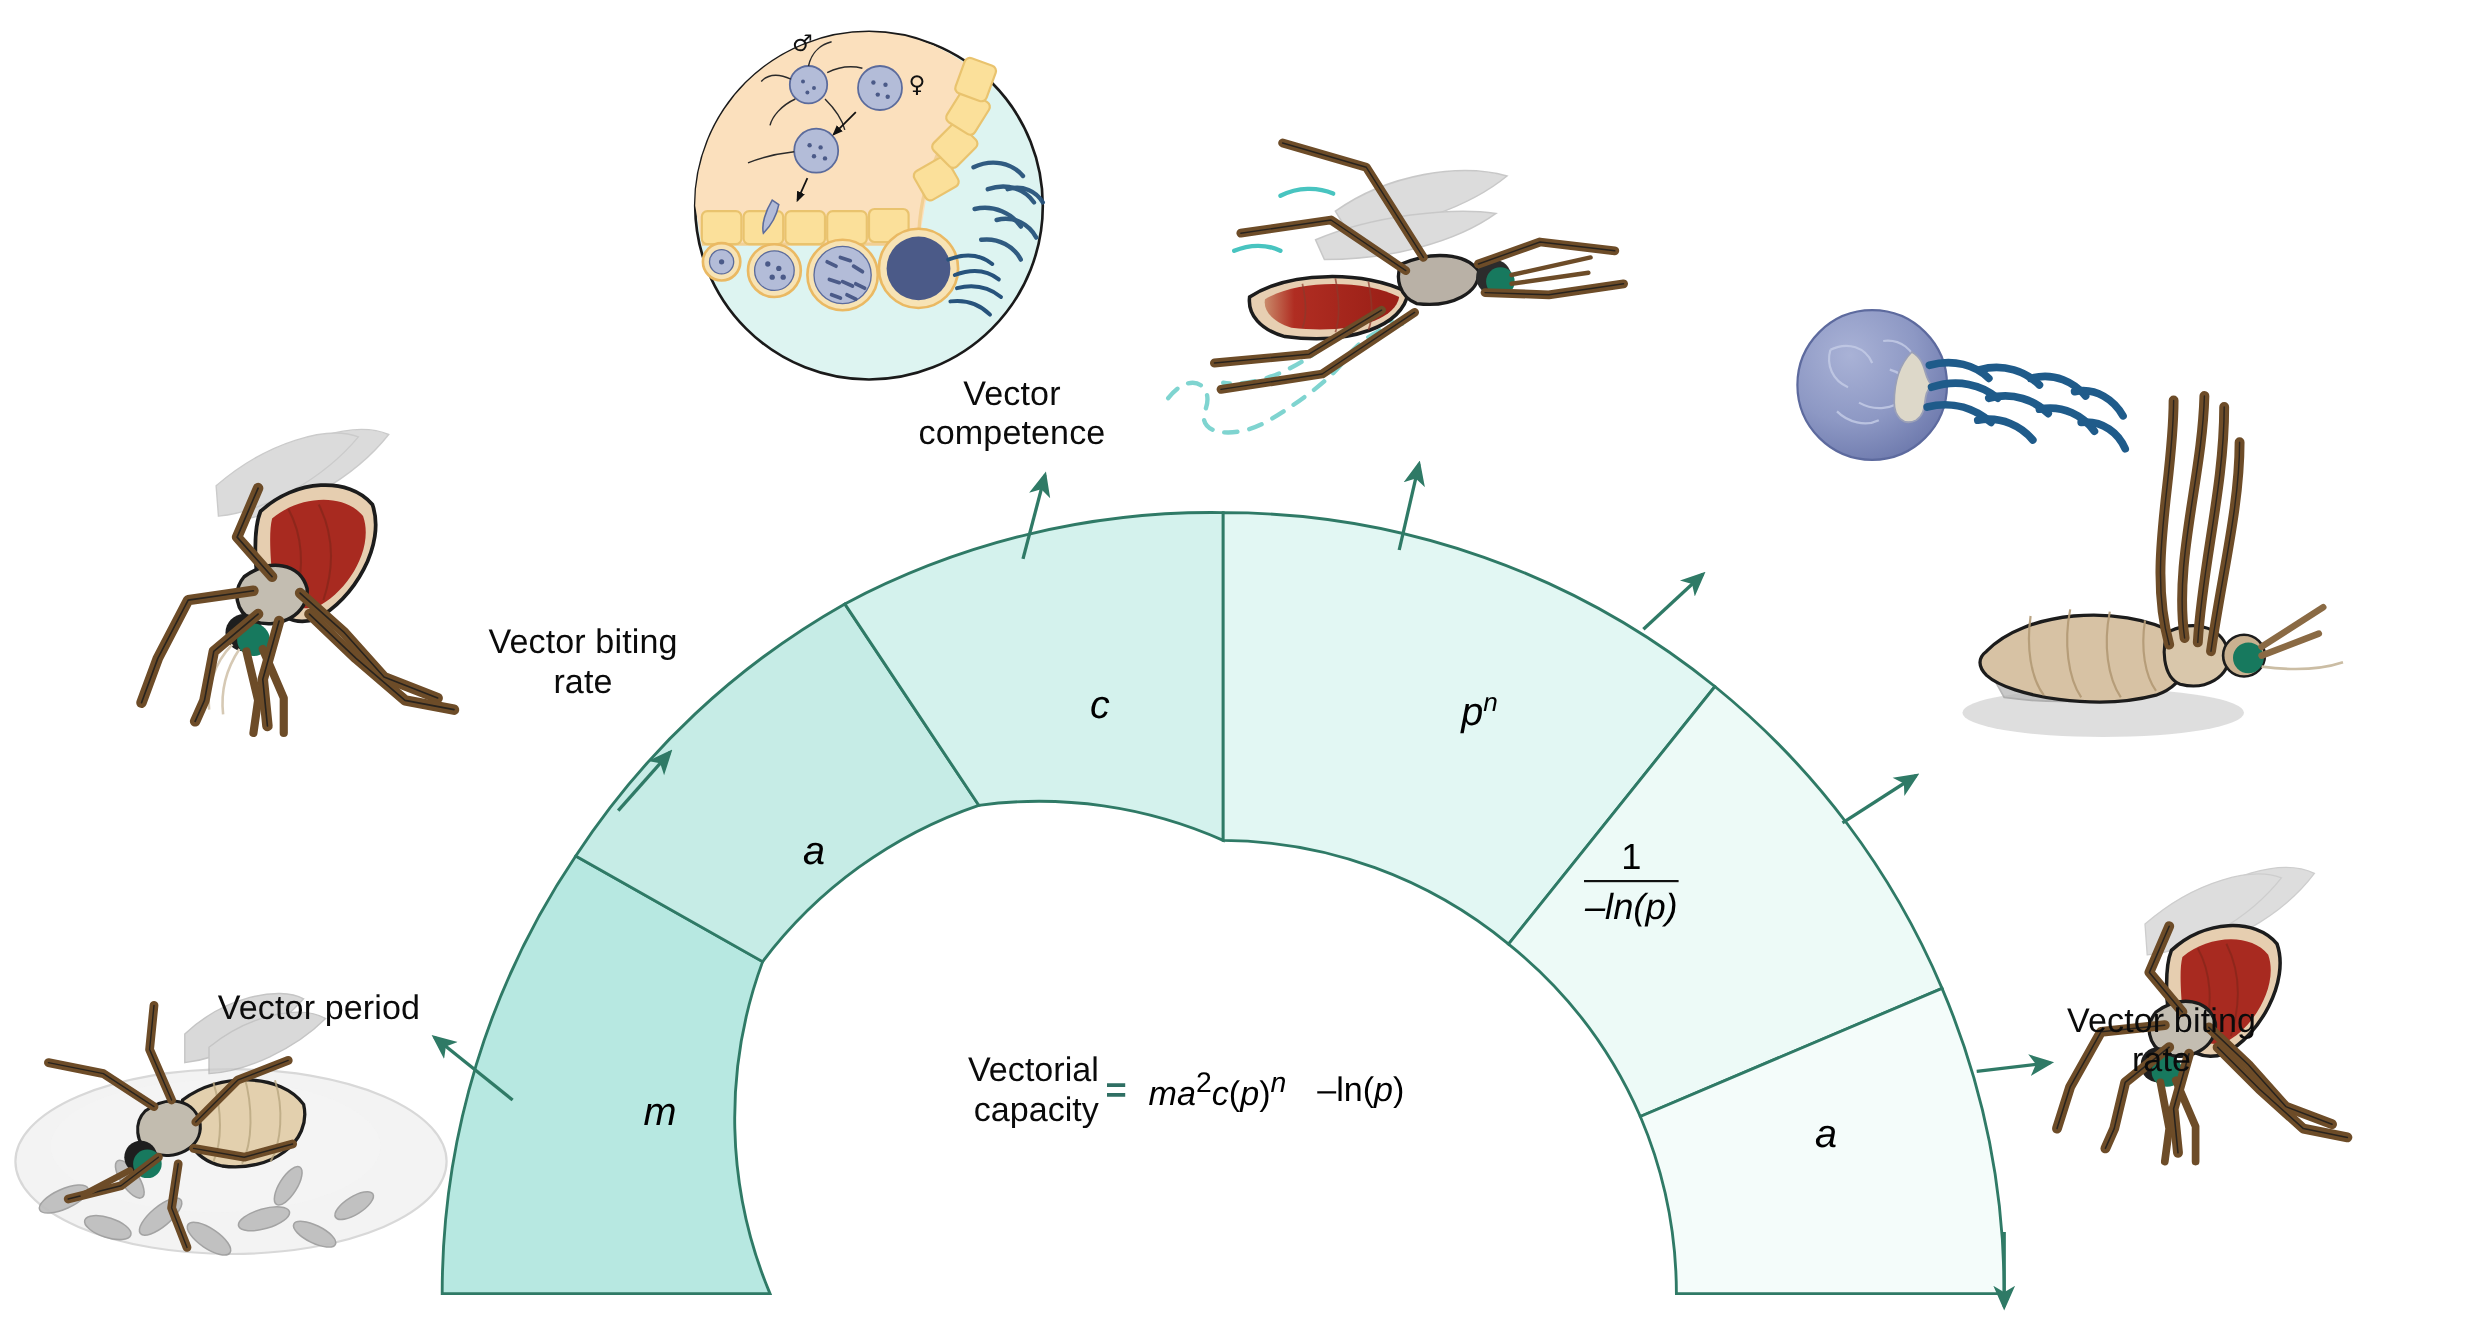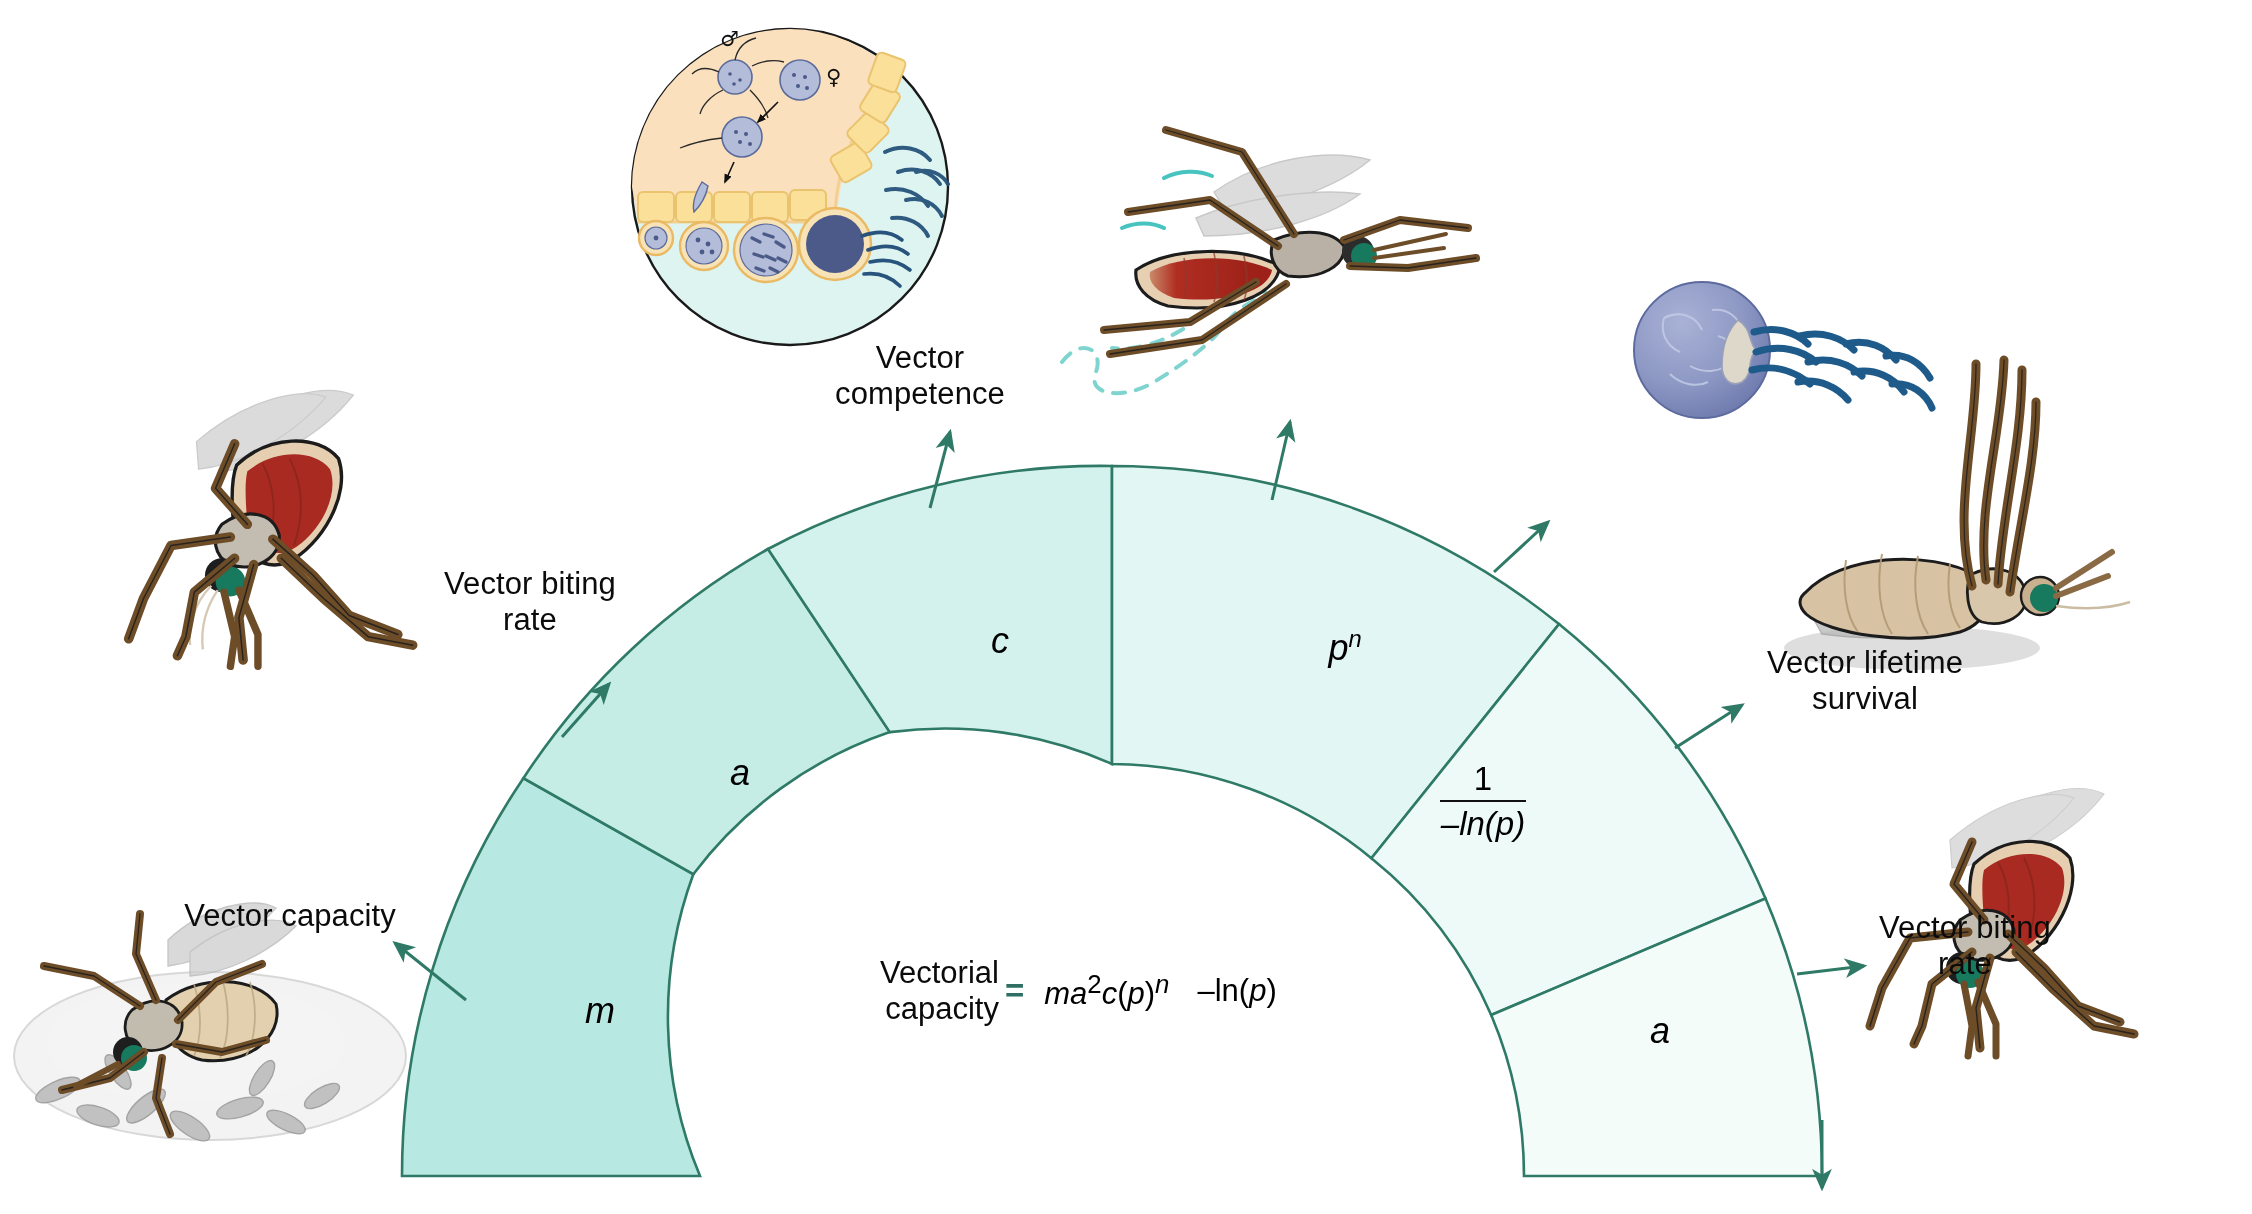--- a/index.html
+++ b/index.html
@@ -521,24 +521,22 @@
   <div class="seg-sym" style="left:1620px;top:1010px;width:80px;">a</div>
 
   <div class="lbl" style="left:805px;top:340px;width:230px;">Vector
 competence</div>
 
 
 
   <div class="lbl" style="left:415px;top:566px;width:230px;">Vector biting
 rate</div>
 
-  <div class="lbl" style="left:180px;top:898px;width:220px;">Vector capacity</div>
-
-  <div class="lbl" style="left:1740px;top:645px;width:250px;">Vector lifetime
-survival</div>
+  <div class="lbl" style="left:180px;top:898px;width:220px;">Vector period</div>
+
 
   <div class="lbl" style="left:1850px;top:910px;width:230px;">Vector biting
 rate</div>
 
   <div id="equation">
     <div id="eq-lhs">Vectorial
 capacity</div>
     <div id="eq-sign">=</div>
     <div class="frac">
       <div class="num"><span class="mi">m</span><span class="mi">a</span><sup>2</sup><span class="mi">c</span><span>(</span><span class="mi">p</span><span>)</span><sup class="mi">n</sup></div>

